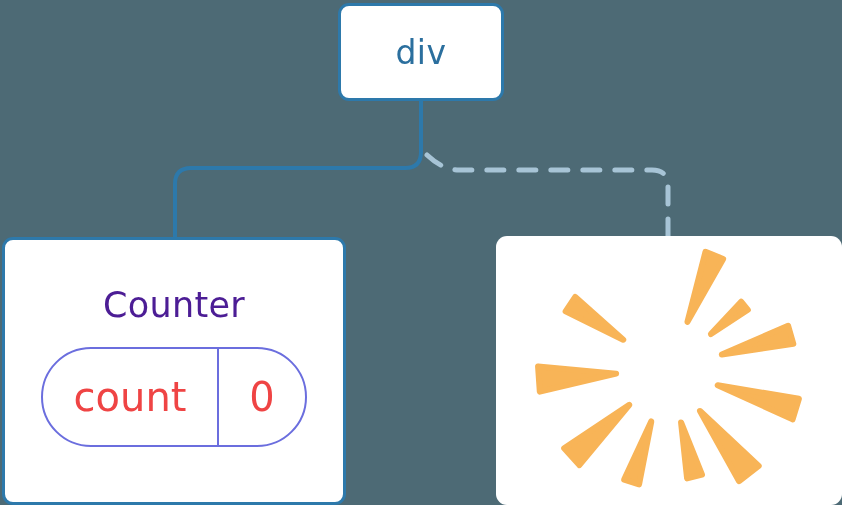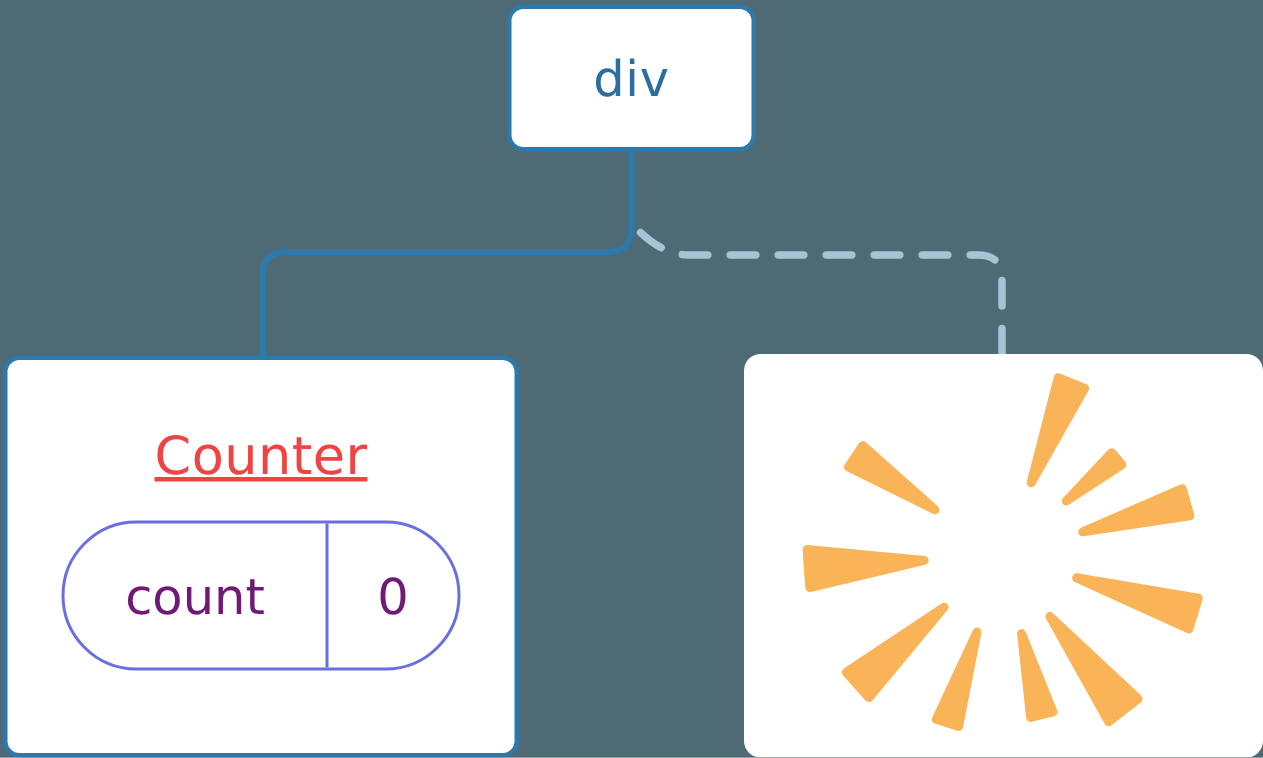--- a/index.html
+++ b/index.html
@@ -64,46 +64,45 @@
     left: 2px;
     top: 237px;
     width: 344px;
     height: 268px;
     display: flex;
     flex-direction: column;
     align-items: center;
     padding-top: 48px;
   }
   .node-title-counter {
-    color: #ef4444;
+    color: #4c1d95;
     font-size: 35px;
     line-height: 1;
     letter-spacing: 0.3px;
-    text-decoration: underline;
   }
 
   
   .pill {
     position: relative;
     margin-top: 24px;
     box-sizing: border-box;
     width: 266px;
     height: 100px;
     border: 2px solid #6b6ede;
     border-radius: 50px;
     display: flex;
     align-items: stretch;
   }
   .pill-key,
   .pill-val {
     display: flex;
     align-items: center;
     justify-content: center;
-    color: #701a75;
-    font-size: 33px;
+    color: #ef4444;
+    font-size: 40px;
     line-height: 1;
   }
   .pill-key {
     width: 174px;
   }
   .pill-divider {
     width: 2px;
     background: #6b6ede;
     flex: 0 0 auto;
   }

